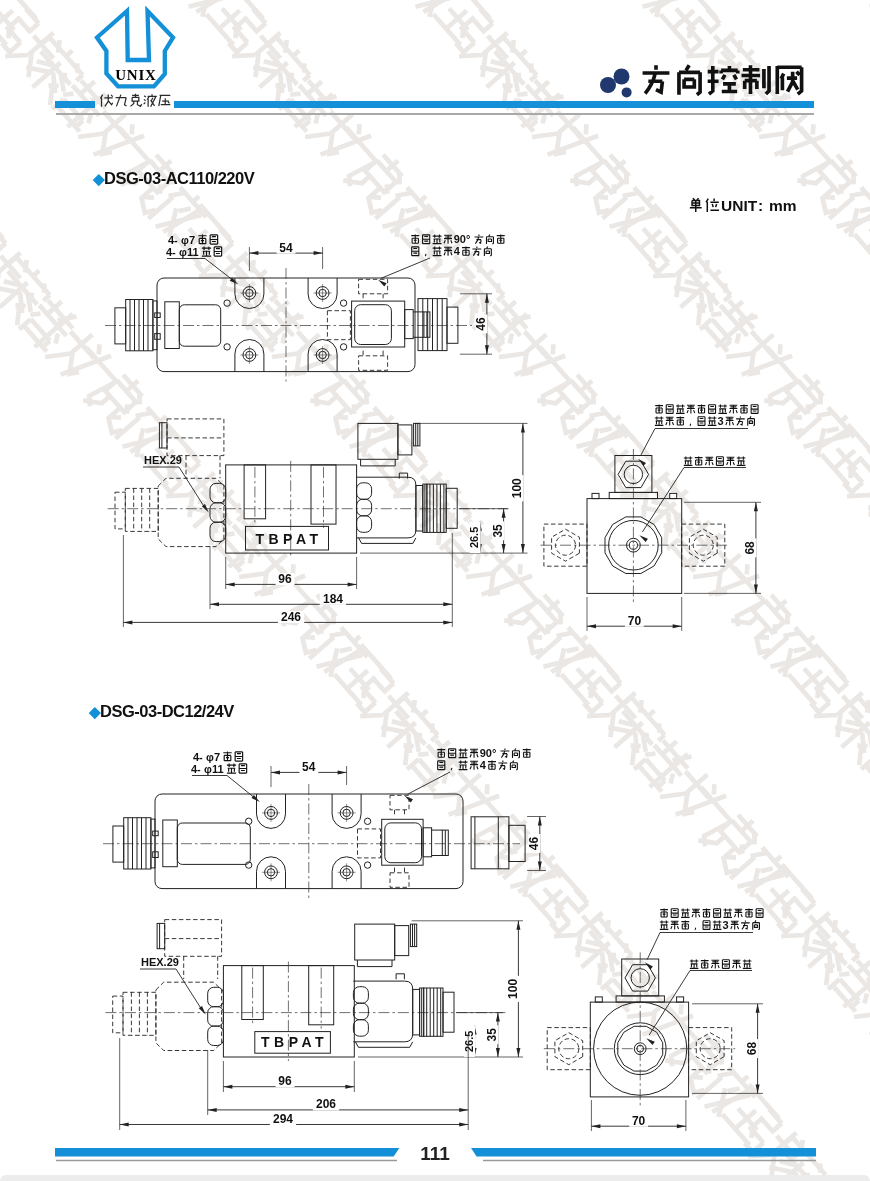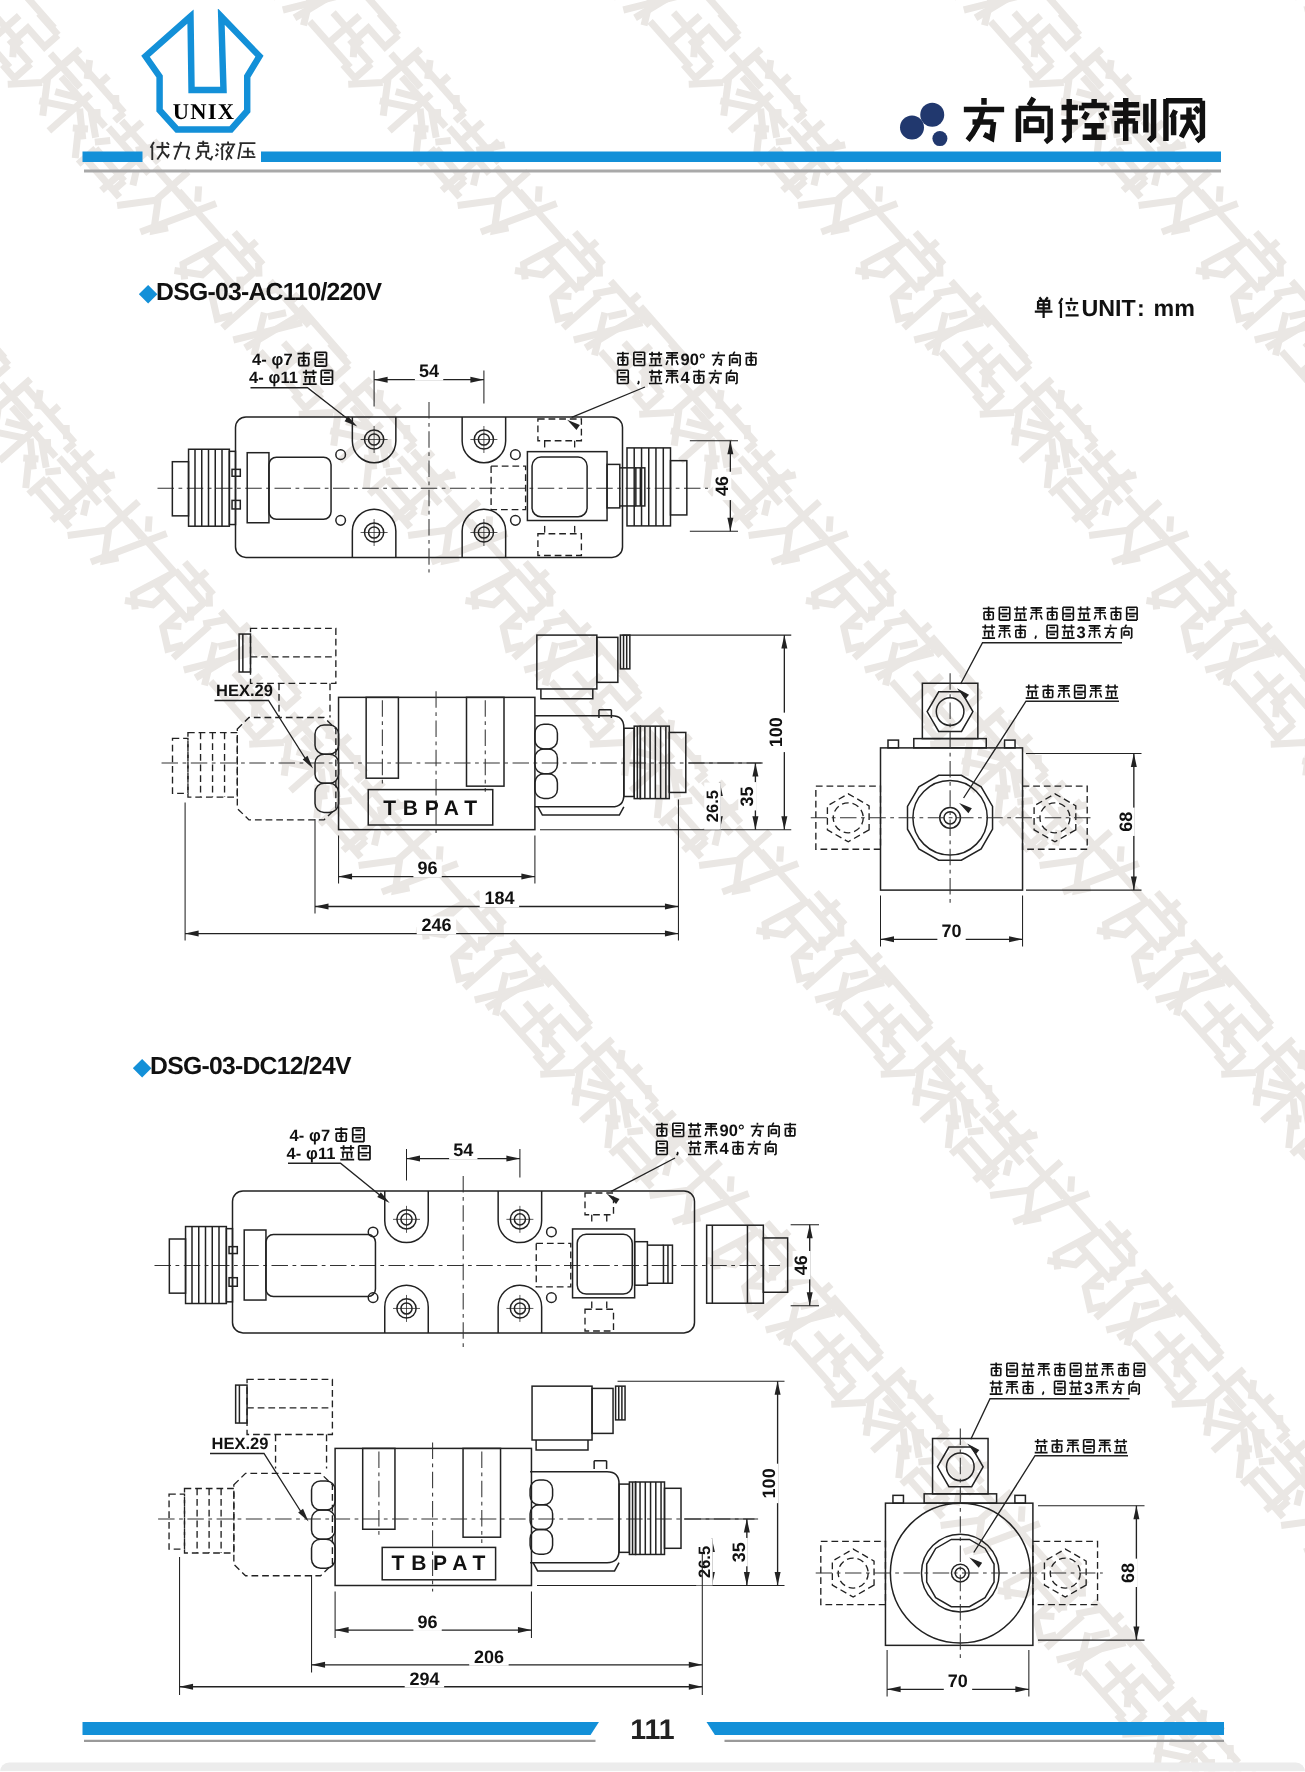--- a/index.html
+++ b/index.html
@@ -373,21 +373,21 @@
 <svg class="abs" style="left:688px;top:196px;z-index:2" width="130" height="20" viewBox="0 0 130 20">
       <g stroke="#111" stroke-width="4.8" fill="#111" font-weight="bold" font-family="Liberation Sans,sans-serif">
         <use href="#c-dan" transform="translate(0 1.5) scale(0.31)"></use>
         <use href="#c-wei" transform="translate(16.5 1.5) scale(0.31)"></use>
         <text x="33" y="14.5" font-size="15.5" stroke="none">UNIT</text>
         <text x="70" y="14.5" font-size="15.5" stroke="none">:</text>
         <text x="81" y="14.5" font-size="15.5" stroke="none">mm</text>
       </g>
     </svg>
 
-<div class="abs" style="left:93px;top:186px;z-index:2;font-weight:bold;font-size:16.5px;color:#111;letter-spacing:-0.5px"><span style="color:#1390d8;font-size:15px;">◆</span>DSG-03-AC110/220V</div>
+<div class="abs" style="left:93px;top:169px;z-index:2;font-weight:bold;font-size:16.5px;color:#111;letter-spacing:-0.5px"><span style="color:#1390d8;font-size:15px;">◆</span>DSG-03-AC110/220V</div>
 
 <div class="abs" style="left:89px;top:702px;z-index:2;font-weight:bold;font-size:16.5px;color:#111;letter-spacing:-0.5px"><span style="color:#1390d8;font-size:15px;">◆</span>DSG-03-DC12/24V</div>
 <svg class="abs" style="left:0;top:0;z-index:3" width="870" height="1181" viewBox="0 0 870 1181" font-family="Liberation Sans,sans-serif" font-weight="bold" fill="#111">
 <g stroke="#222" stroke-width="1" fill="none">
         <rect x="157.0" y="278.0" width="258.0" height="93.6" rx="7"></rect>
       </g>
       <g stroke="#222" stroke-width="1" fill="none">
         <path d="M234.9 278.0 V294.0 A 14.5 14.5 0 0 0 263.9 294.0 V278.0"></path>
         <circle cx="249.4" cy="293.0" r="6.4"></circle>
         <circle cx="249.4" cy="293.0" r="3.7"></circle>

